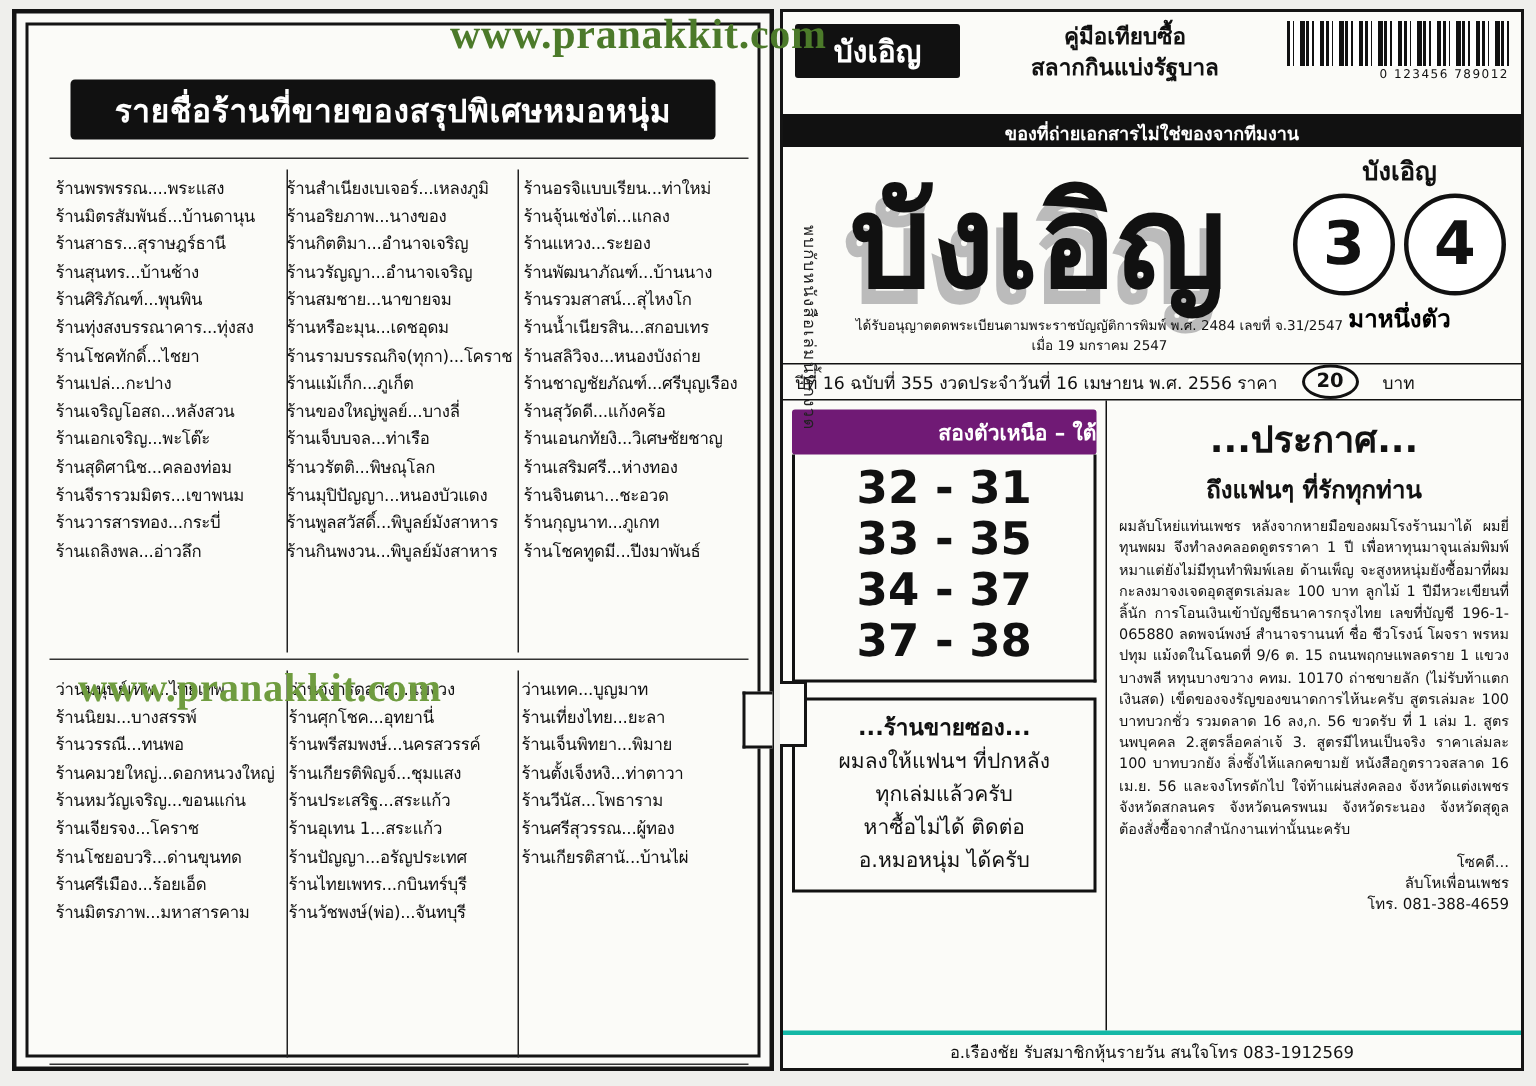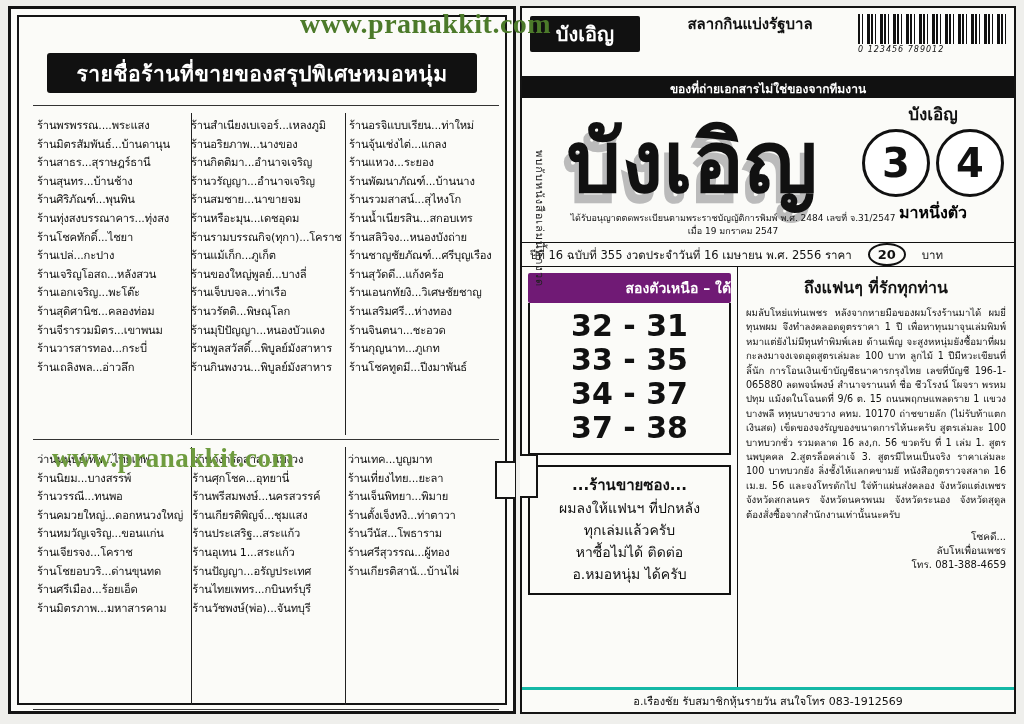--- a/index.html
+++ b/index.html
@@ -57,21 +57,21 @@
     background:#111;color:#fff;display:flex;align-items:center;justify-content:center;
     font-size:20px;font-weight:bold;border-radius:2px;
   }
   .mast-sub{
     position:absolute;left:128px;top:6px;width:200px;text-align:center;
     font-size:15px;font-weight:bold;line-height:21px;color:#111;
   }
   .barcode{position:absolute;right:8px;top:6px;width:148px;height:40px;}
   .barcode .bars{height:30px;width:100%;
     background:repeating-linear-gradient(90deg,#111 0 2px,#fff 2px 4px,#111 4px 5px,#fff 5px 9px,#111 9px 12px,#fff 12px 13px);}
-  .barcode .bnum{font-size:8px;text-align:left;letter-spacing:1px;color:#111;margin-top:1px;font-style:italic;}
+  .barcode .bnum{font-size:8px;text-align:right;letter-spacing:1px;color:#111;margin-top:1px;}
 
   .notice-strip{
     height:20px;background:#111;color:#fff;font-size:12px;
     display:flex;align-items:center;justify-content:center;font-weight:bold;
   }
 
   .logo-area{position:relative;height:168px;border-bottom:1px solid #111;overflow:hidden;}
   .big-logo{
     position:absolute;left:10px;top:4px;width:320px;text-align:center;
     font-size:86px;font-weight:bold;color:#111;line-height:120px;
@@ -248,20 +248,21 @@
     <div class="left-tabmark"></div>
   </div>
 
   <div class="vtext">พบกับหนังสือเล่มนี้ทุกงวด</div>
 
   <div class="right">
 
     <div class="masthead">
       <div class="brand-box">บังเอิญ</div>
       <div class="mast-sub">
+        <div>คู่มือเทียบซื้อ</div>
         <div>สลากกินแบ่งรัฐบาล</div>
       </div>
       <div class="barcode">
         <div class="bars"></div>
         <div class="bnum">0 123456 789012</div>
       </div>
     </div>
 
     <div class="notice-strip">ของที่ถ่ายเอกสารไม่ใช่ของจากทีมงาน</div>
 
@@ -298,20 +299,21 @@
         <div class="seller-box">
           <div class="seller-head">...ร้านขายซอง...</div>
           <div class="seller-line">ผมลงให้แฟนฯ ที่ปกหลัง</div>
           <div class="seller-line">ทุกเล่มแล้วครับ</div>
           <div class="seller-line">หาซื้อไม่ได้ ติดต่อ</div>
           <div class="seller-line">อ.หมอหนุ่ม ได้ครับ</div>
         </div>
       </div>
 
       <div class="bc-right">
+        <div class="announce-title">...ประกาศ...</div>
         <div class="announce-sub">ถึงแฟนๆ ที่รักทุกท่าน</div>
         <div class="announce-body">ผมลับโหย่แท่นเพชร หลังจากหายมือของผมโรงร้านมาได้ ผมยี่ ทุนพผม จึงทำลงคลอดดูตรราคา 1 ปี เพื่อหาทุนมาจุนเล่มพิมพ์หมาแต่ยังไม่มีทุนทำพิมพ์เลย ด้านเพ็ญ จะสูงหหนุ่มยังซื้อมาที่ผมกะลงมาจงเจดอุดสูตรเล่มละ 100 บาท ลูกไม้ 1 ปีมีหวะเขียนที่ลิ้นัก การโอนเงินเข้าบัญชีธนาคารกรุงไทย เลขที่บัญชี 196-1-065880 ลดพจน์พงษ์ สำนาจรานนท์ ชื่อ ชีวโรงน์ โผจรา พรหมปทุม แม้งดในโฉนดที่ 9/6 ต. 15 ถนนพฤกษแพลดราย 1 แขวงบางพลี หทุนบางขวาง คทม. 10170 ถ่าชขายลัก (ไม่รับท้าแตกเงินสด) เข็ดของจงรัญของขนาดการไห้นะครับ สูตรเล่มละ 100 บาทบวกชั่ว รวมดลาด 16 ลง,ก. 56 ขวดรับ ที่ 1 เล่ม 1. สูตรนพบุคคล 2.สูตรล็อคล่าเจ้ 3. สูตรมีไหนเป็นจริง ราคาเล่มละ 100 บาทบวกยัง ลิ่งชั้งไห้แลกคขามยั หนังสือกูตราวจสลาด 16 เม.ย. 56 และจงโทรดักไป ใจ่ท้าแผ่นส่งคลอง จังหวัดแต่งเพชร จังหวัดสกลนคร จังหวัดนครพนม จังหวัดระนอง จังหวัดสุดูล ต้องสั่งซื้อจากสำนักงานเท่านั้นนะครับ</div>
         <div class="sign">
           <div>โซคดี...</div>
           <div>ลับโหเพื่อนเพชร</div>
           <div>โทร. 081-388-4659</div>
         </div>
       </div>
     </div>
 

